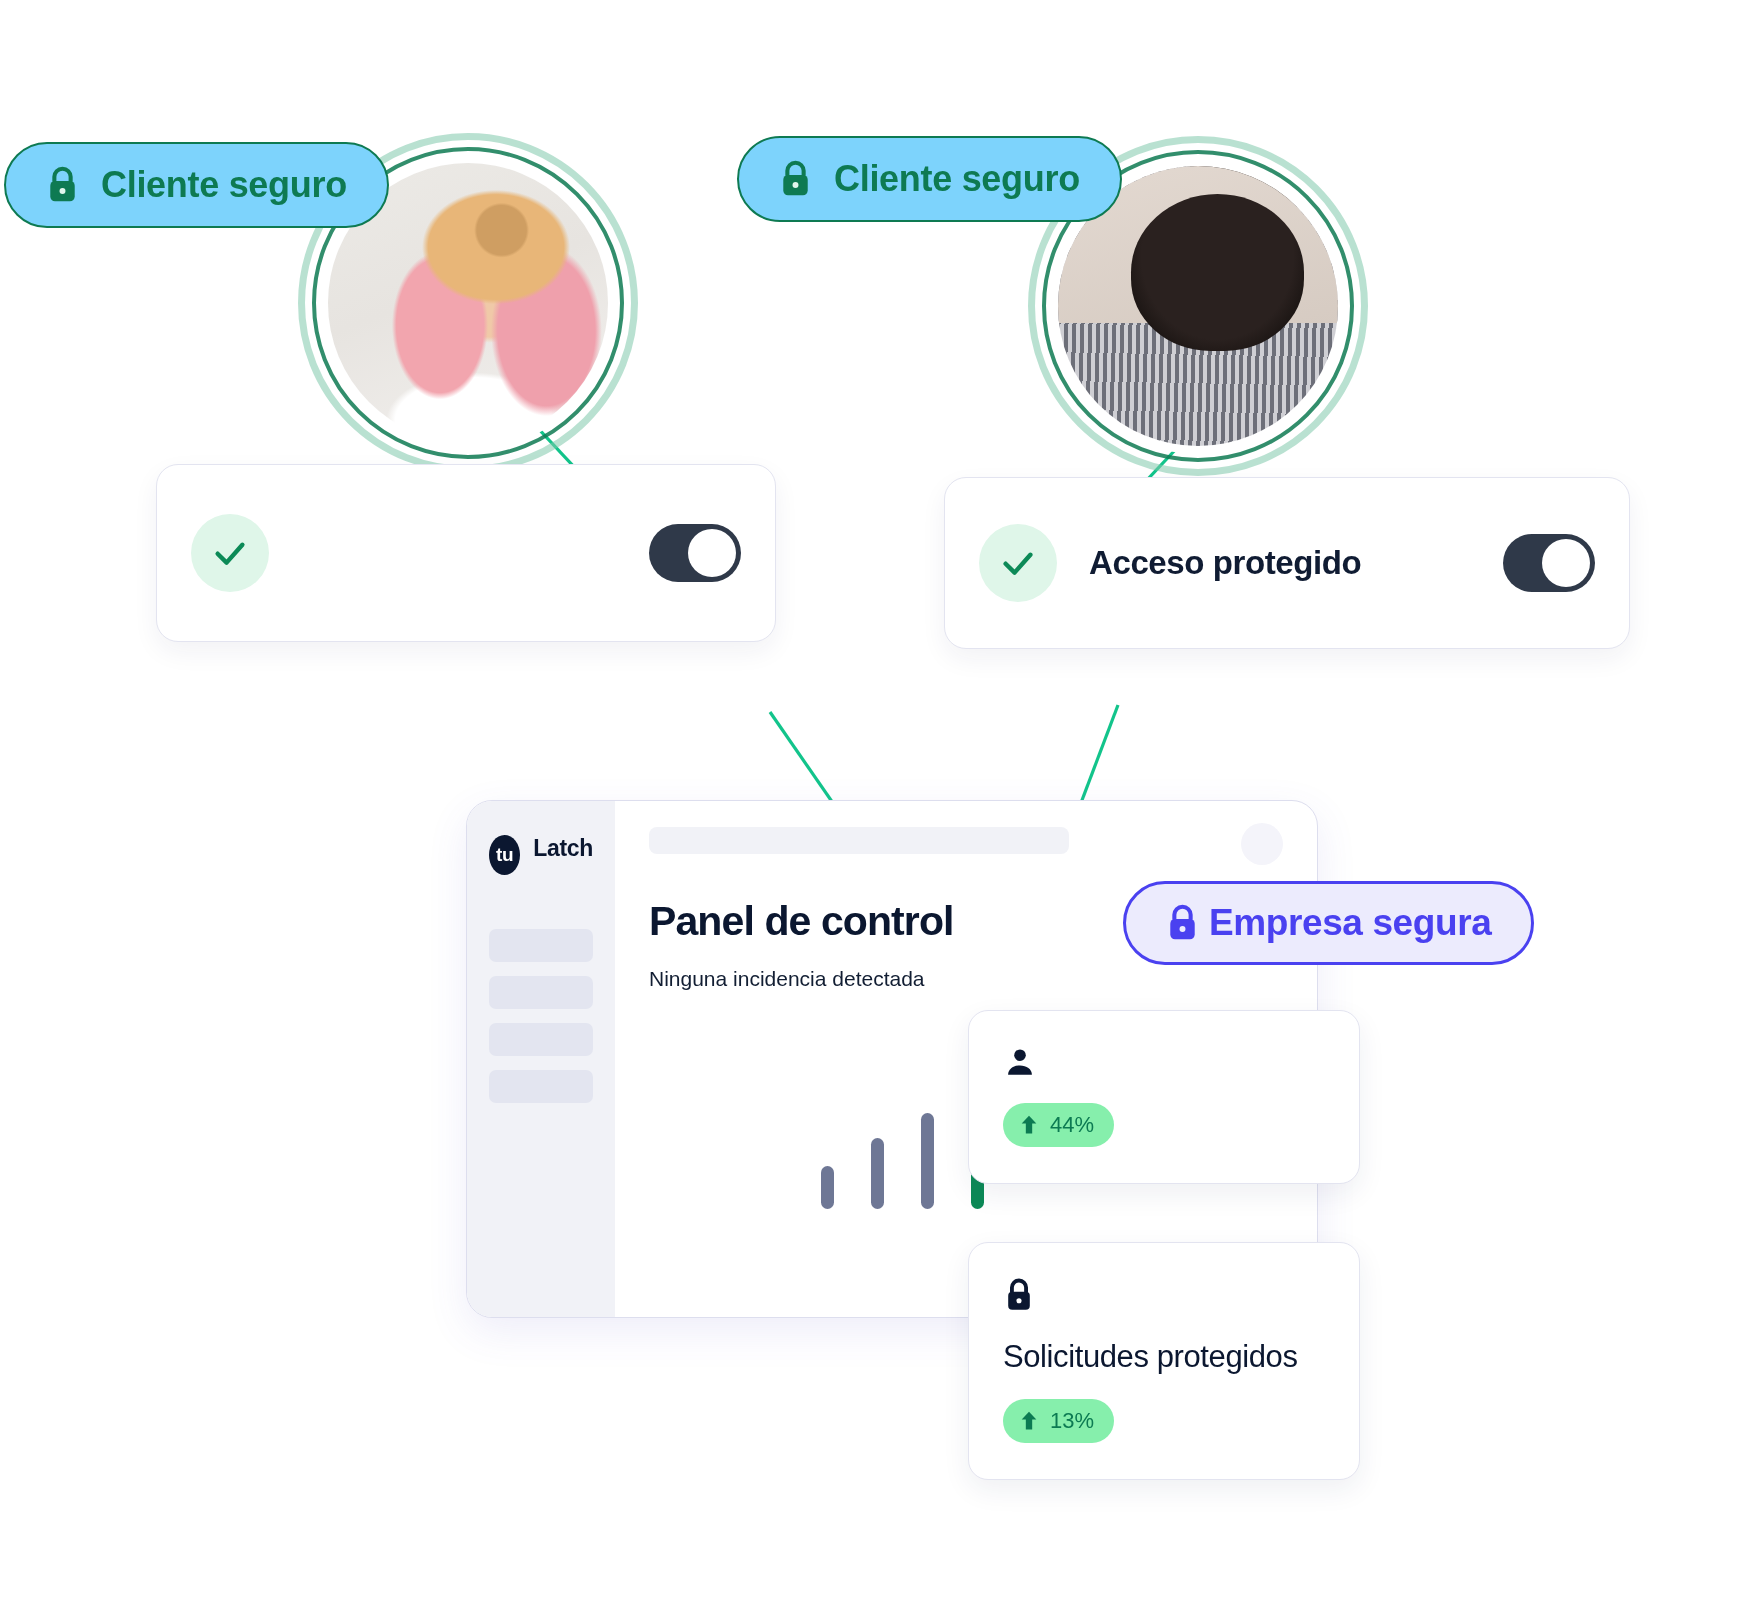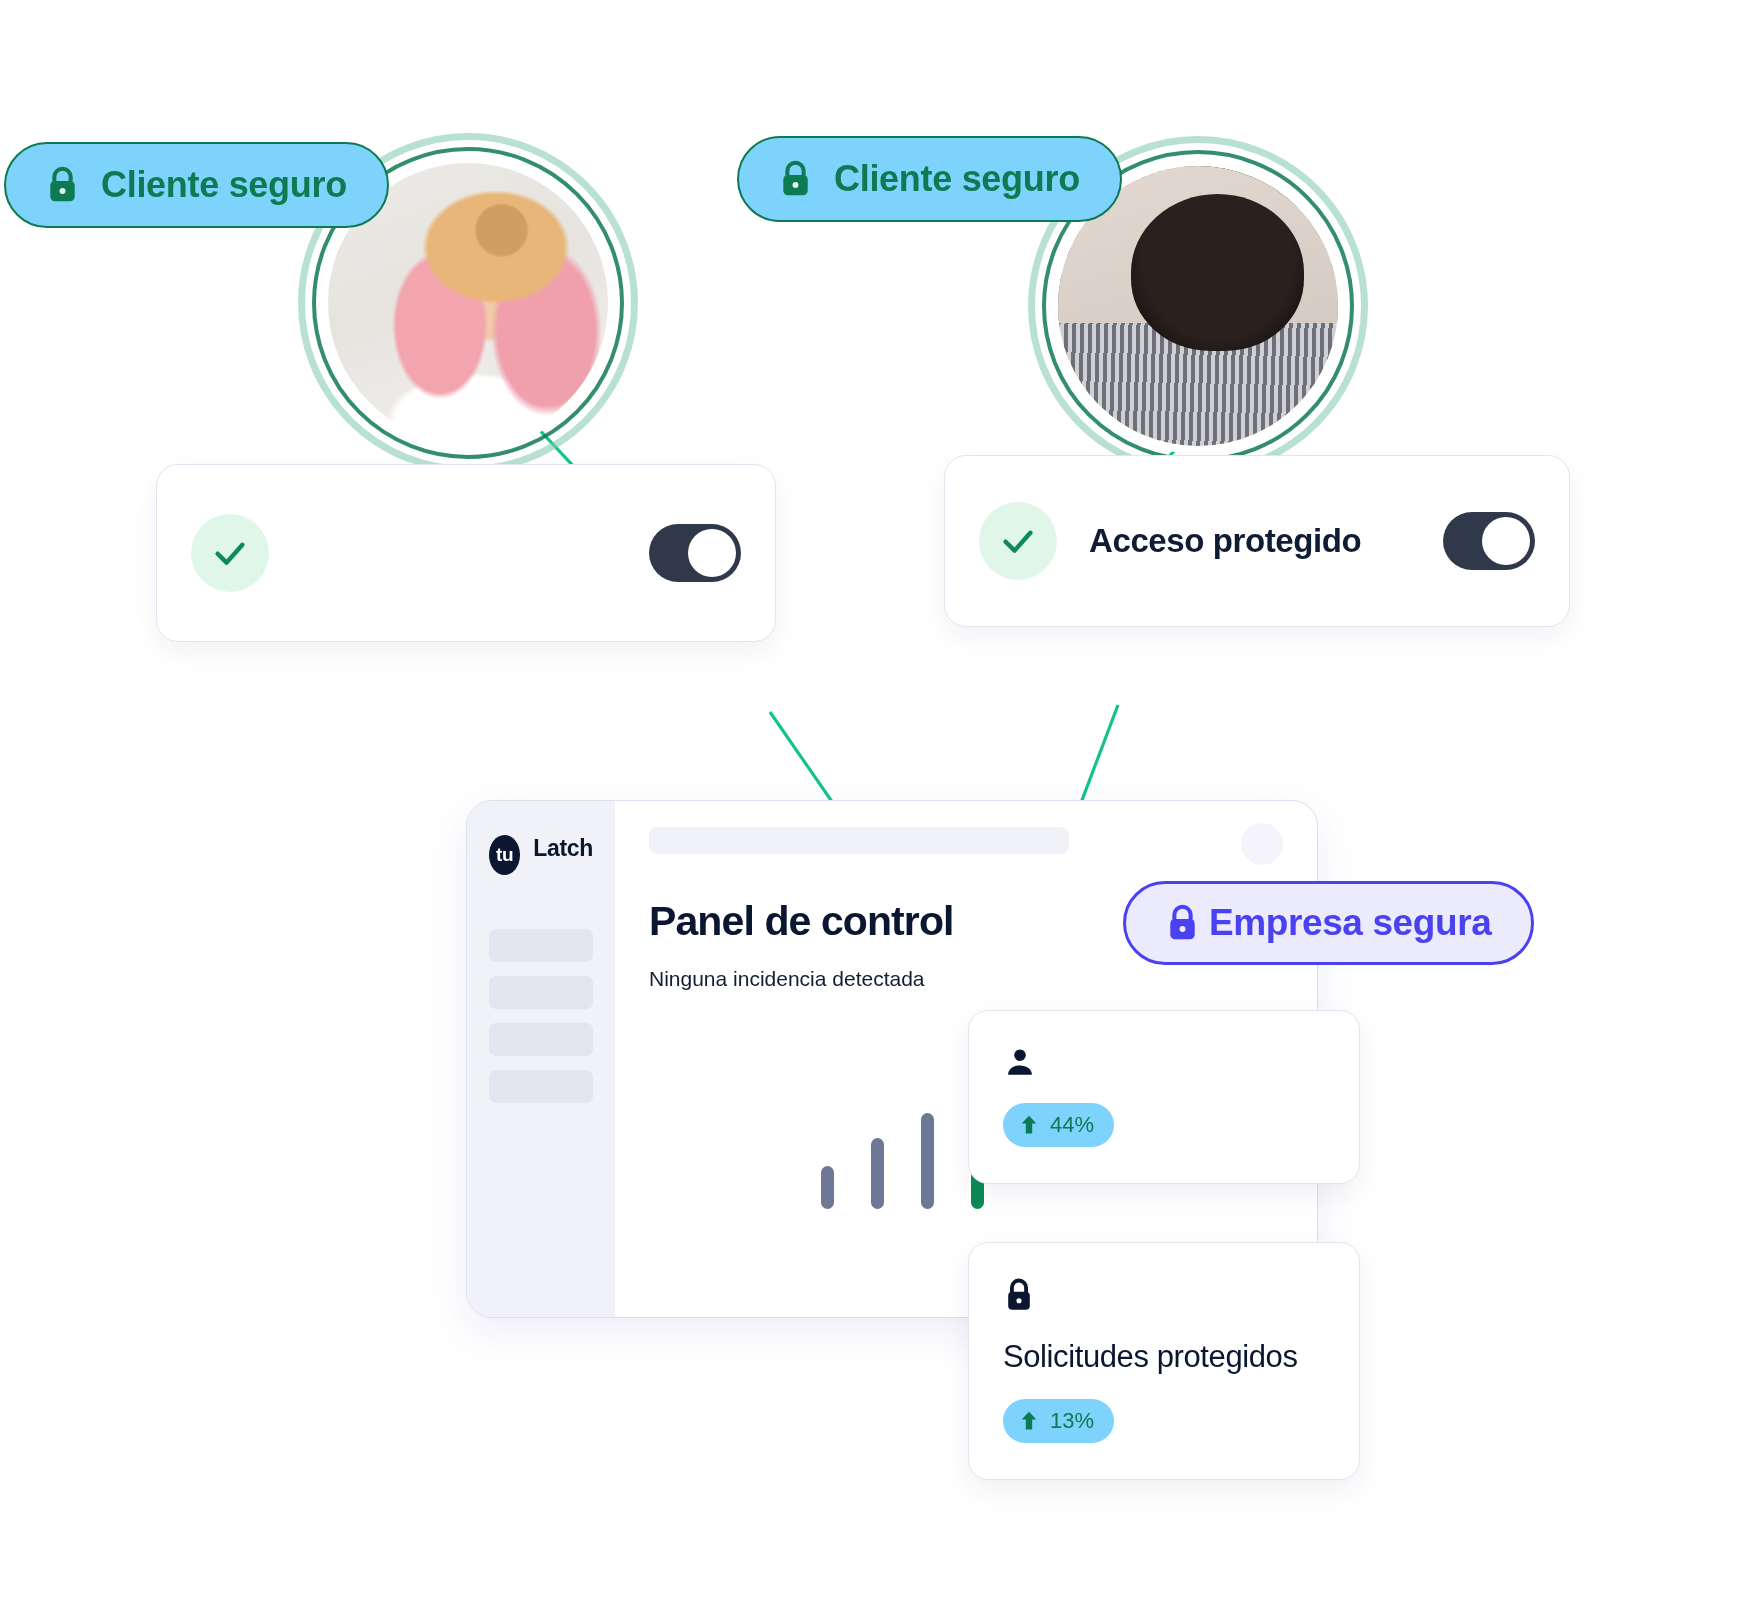--- a/index.html
+++ b/index.html
@@ -143,21 +143,21 @@
   
   .stat-card {
     position: absolute; background:#ffffff; border:1.5px solid #E3E4F0;
     border-radius: 20px; box-shadow: 0 10px 28px rgba(32,38,78,.07);
     padding: 34px 34px 36px 34px; width: 392px;
   }
   .stat-icon { color:#0B1730; display:block; }
   .stat-label { margin-top: 26px; color:#0B1730; font-size: 31px; letter-spacing:-.4px; }
   .delta {
     margin-top: 24px; display:inline-flex; align-items:center; gap: 11px;
-    background:#7dd3fc; border-radius:999px; padding: 9px 20px 9px 16px;
+    background:#86efac; border-radius:999px; padding: 9px 20px 9px 16px;
     color:#0C7A52; font-size: 22px; font-weight: 500;
   }
 </style>
 </head>
 <body>
 
 <div class="stage">
 
   <svg class="connectors" viewBox="0 0 1742 1623" preserveAspectRatio="none">
     <line x1="507" y1="395" x2="633" y2="530" stroke="#12C48B" stroke-width="3.2"></line>
@@ -202,21 +202,21 @@
     <div class="check-circle">
       <svg width="44" height="44" viewBox="0 0 32 32">
         <path d="M7 16.5l6.5 6.5L25 10" fill="none" stroke="#0C8A57" stroke-width="3.2" stroke-linecap="round" stroke-linejoin="round"></path>
       </svg>
     </div>
     <div class="toggle">
       <div class="knob"></div>
     </div>
   </div>
 
-  <div class="feature-card" style="left:944px; top:455px; width:626px; height:172px;">
+  <div class="feature-card" style="left:944px; top:477px; width:686px; height:172px;">
     <div class="check-circle">
       <svg width="44" height="44" viewBox="0 0 32 32">
         <path d="M7 16.5l6.5 6.5L25 10" fill="none" stroke="#0C8A57" stroke-width="3.2" stroke-linecap="round" stroke-linejoin="round"></path>
       </svg>
     </div>
     <div class="feature-label">Acceso protegido</div>
     <div class="toggle">
       <div class="knob"></div>
     </div>
   </div>

